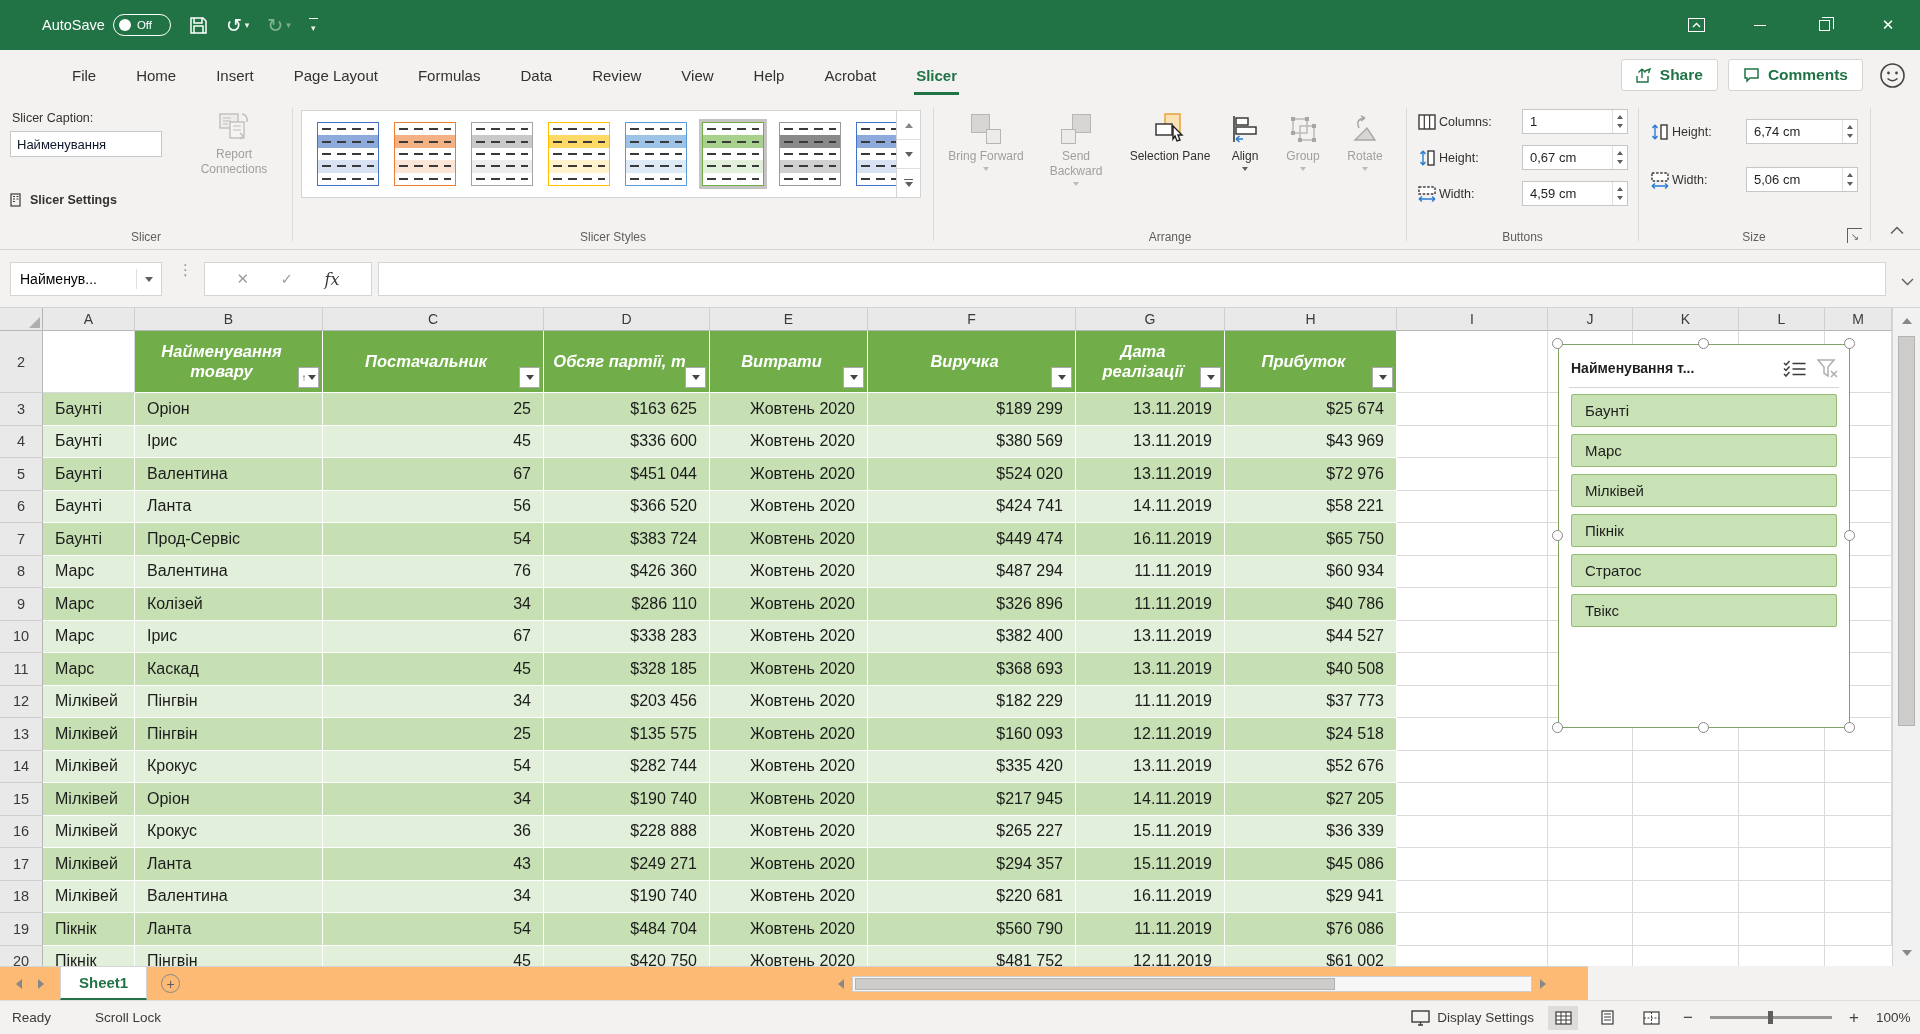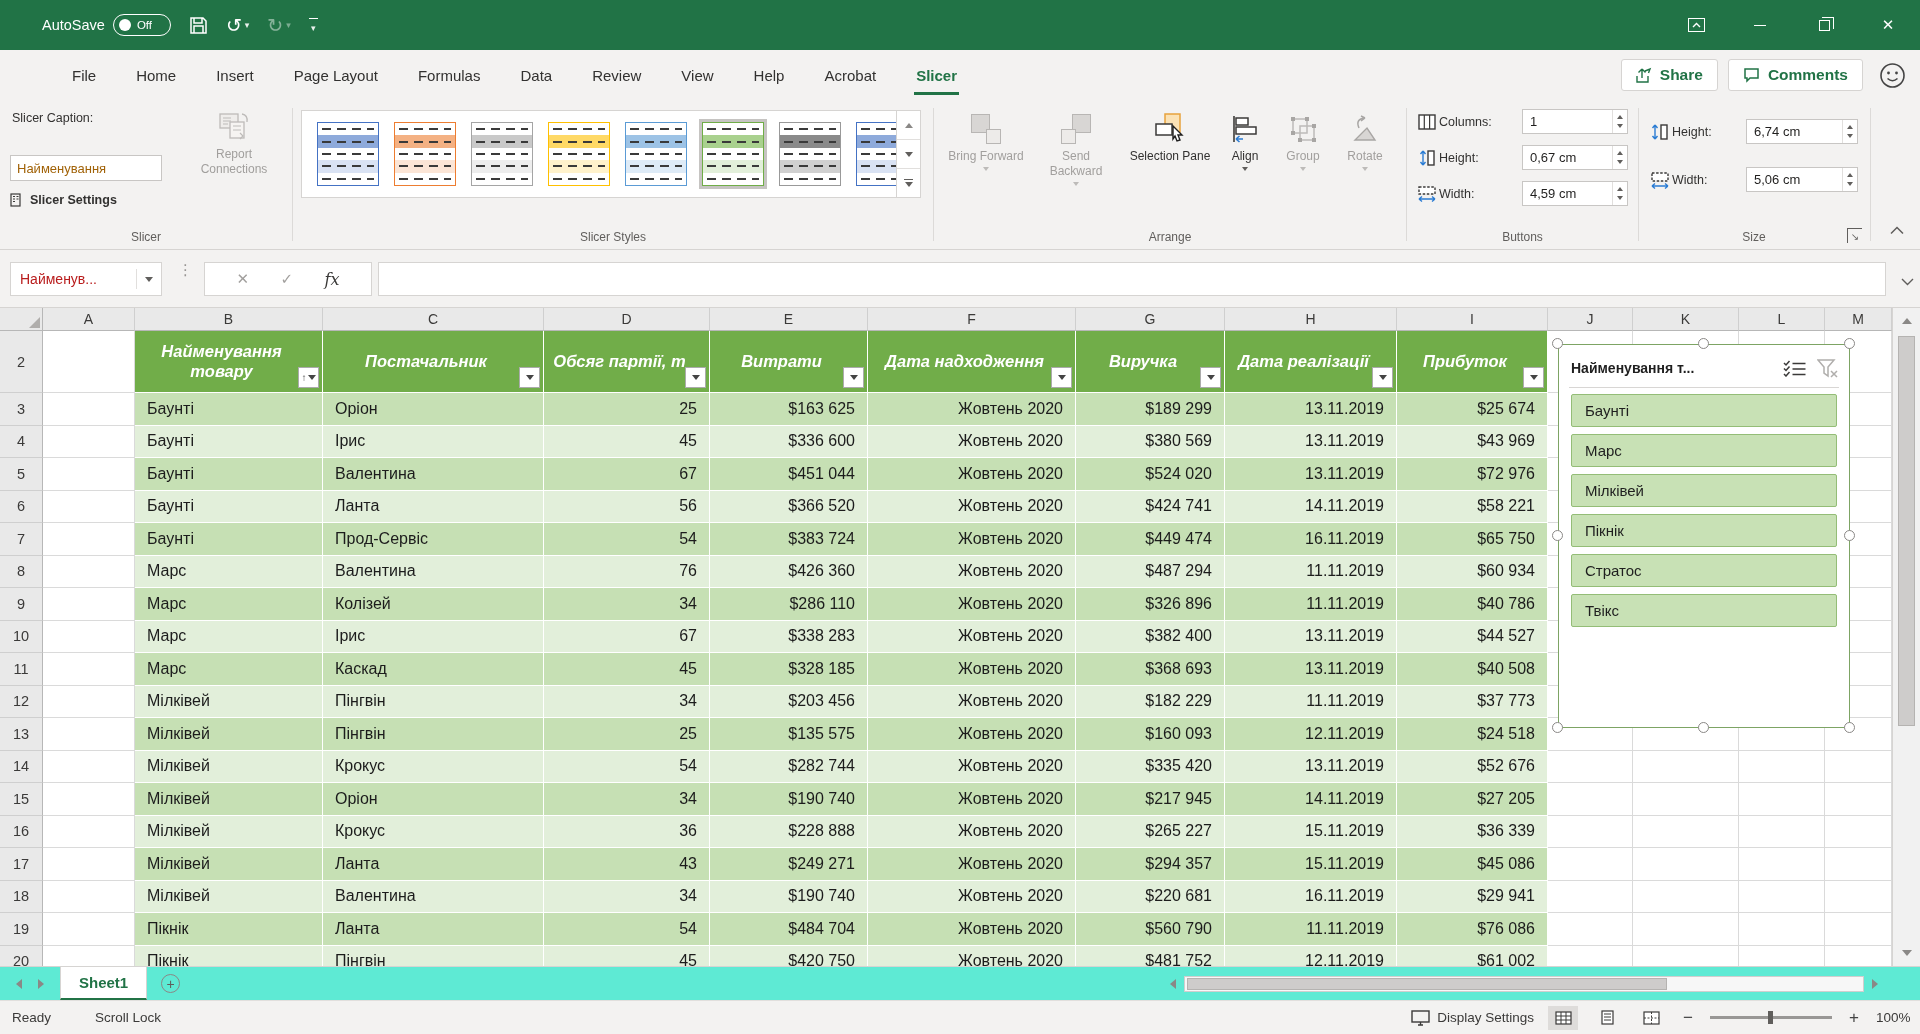--- a/index.html
+++ b/index.html
@@ -37,21 +37,21 @@
   .smiley { width:27px; height:27px; margin-left:6px; }
 
   
   #ribbon { position:absolute; left:0; top:100px; width:1920px; height:150px; background:#f3f2f1; border-bottom:1px solid #d6d4d2; }
   .rdiv { position:absolute; top:8px; bottom:8px; width:1px; background:#dcdad8; }
   .grp-label { position:absolute; bottom:5px; left:0; right:0; text-align:center; font-size:12px; color:#605e5c; }
   .grp { position:absolute; top:0; height:149px; }
   
   #grp-slicer { left:0; width:292px; }
   .cap-label { position:absolute; left:12px; top:11px; font-size:12.5px; color:#323130; }
-  .cap-input { position:absolute; left:10px; top:31px; width:152px; height:26px; border:1px solid #c8c6c4; background:#fff; font-size:13px; color:#a16207; padding:0 6px; font-family:inherit;margin-top:24px; }
+  .cap-input { position:absolute; left:10px; top:31px; width:152px; height:26px; border:1px solid #c8c6c4; background:#fff; font-size:13px; color:#0f172a; padding:0 6px; font-family:inherit; }
   .settings-btn { position:absolute; left:10px; top:93px; display:flex; align-items:center; gap:5px; font-size:12.5px; color:#323130; cursor:pointer;font-weight:bold; }
   .bigbtn { display:flex; flex-direction:column; align-items:center; cursor:pointer; }
   .bigbtn .lbl { font-size:12px; color:#323130; text-align:center; line-height:1.25; margin-top:5px; }
   .bigbtn.disabled .lbl { color:#a19f9d; }
   .chev-d { width:0; height:0; border-left:3.5px solid transparent; border-right:3.5px solid transparent; border-top:4px solid #605e5c; margin:3px auto 0; }
   .bigbtn.disabled .chev-d { border-top-color:#bdbbb9; }
   #report-conn { position:absolute; left:182px; top:6px; width:104px; }
   
   #grp-styles { left:293px; width:640px; }
   #gallery { position:absolute; left:8px; top:10px; width:620px; height:88px; background:#fff; border:1px solid #d6d4d2; }
@@ -86,21 +86,21 @@
   .sp-u { width:0;height:0;border-left:3px solid transparent;border-right:3px solid transparent;border-bottom:4px solid #605e5c; }
   .sp-d { width:0;height:0;border-left:3px solid transparent;border-right:3px solid transparent;border-top:4px solid #605e5c; }
   
   #grp-size { left:1640px; width:228px; }
   #grp-size .spinbox { width:112px; }
   .dlg-launch { position:absolute; right:6px; bottom:6px; width:15px; height:15px; border-top:1.5px solid #605e5c; border-left:1.5px solid #605e5c; display:flex; align-items:center; justify-content:center; font-size:10px; color:#605e5c; cursor:pointer; }
   #collapse-ribbon { position:absolute; right:16px; bottom:10px; cursor:pointer; }
 
   
   #formulabar { position:absolute; left:0; top:250px; width:1920px; height:58px; background:#f3f2f1; border-bottom:1px solid #d6d4d2; }
-  #namebox { position:absolute; left:10px; top:12px; width:152px; height:34px; background:#fff; border:1px solid #d6d4d2; display:flex; align-items:center; font-size:14px; color:#b91c1c; }
+  #namebox { position:absolute; left:10px; top:12px; width:152px; height:34px; background:#fff; border:1px solid #d6d4d2; display:flex; align-items:center; font-size:14px; color:#000000; }
   #namebox .nm { flex:1; padding-left:9px; }
   #namebox .nb-div { width:1px; height:20px; background:#e1dfdd; }
   #namebox .nb-arrow { width:24px; display:flex; justify-content:center; }
   .dots3 { position:absolute; left:178px; top:16px; color:#979593; font-size:15px; letter-spacing:0; line-height:8px; }
   #fx-strip { position:absolute; left:204px; top:12px; width:168px; height:34px; background:#fff; border:1px solid #d6d4d2; display:flex; align-items:center; justify-content:space-evenly; }
   .fx-x { color:#a19f9d; font-size:15px; }
   .fx-ck { color:#a19f9d; font-size:15px; }
   .fx-fx { font-family:"DejaVu Serif","Liberation Serif",serif; font-style:italic; font-size:16px; color:#3b3a39; }
   #formula-input { position:absolute; left:378px; top:12px; right:34px; height:34px; background:#fff; border:1px solid #d6d4d2; }
   #fb-expand { position:absolute; right:6px; top:22px; }
@@ -135,21 +135,21 @@
   #slicer { position:absolute; left:1558px; top:36px; width:292px; height:384px; background:#fff; border:1px solid #7da464; box-shadow:0 0 0 0.5px #fff inset; z-index:5; }
   #slicer-head { position:absolute; left:12px; right:10px; top:8px; height:30px; display:flex; align-items:center; }
   #slicer-title { flex:1; font-size:14px; font-weight:bold; color:#1f1f1f; white-space:nowrap; overflow:hidden; }
   .sl-ic { margin-left:10px; cursor:pointer; }
   #slicer-sep { position:absolute; left:10px; right:10px; top:42px; border-top:1px solid #d8d6d4; }
   #slicer-items { position:absolute; left:12px; right:12px; top:49px; display:flex; flex-direction:column; gap:7px; }
   .sl-item { height:33px; background:#c8e1b5; border:1px solid #94bd77; border-radius:2px; display:flex; align-items:center; padding-left:13px; font-size:15px; color:#1f1f1f; cursor:pointer; }
   .handle { position:absolute; width:11px; height:11px; border-radius:50%; background:#fff; border:1px solid #8a8886; z-index:6; }
 
   
-  #sheetbar { position:absolute; left:0; top:966px; width:1920px; height:34px; background:#5eead4; border-top:1px solid #d6d4d2; display:flex; align-items:stretch; }
+  #sheetbar { position:absolute; left:0; top:966px; width:1588px; height:34px; background:#fdba74; border-top:1px solid #d6d4d2; display:flex; align-items:stretch; }
   #sheet-nav { display:flex; align-items:center; gap:16px; padding:0 16px; }
   #sheet-tab { display:flex; align-items:center; padding:0 18px; background:#fff; border-right:1px solid #d6d4d2; border-left:1px solid #d6d4d2; border-bottom:2px solid #217346; color:#217346; font-size:15px; font-weight:bold; cursor:pointer; }
   #add-sheet { width:19px; height:19px; border:1px solid #8a8886; border-radius:50%; display:flex; align-items:center; justify-content:center; font-size:14px; color:#605e5c; margin-left:14px; align-self:center; cursor:pointer; }
   #hscroll { position:absolute; right:34px; top:5px; width:724px; height:24px; display:flex; align-items:center; }
   .hs-btn { width:22px; height:24px; display:flex; align-items:center; justify-content:center; }
   #hs-track { flex:1; height:16px; background:#f7f7f7; border:1px solid #d0cece; position:relative; }
   #hs-thumb { position:absolute; left:2px; top:1px; height:12px; width:480px; background:#cecccb; border:1px solid #b5b3b1; }
 
   
   #statusbar { position:absolute; left:0; top:1000px; width:1920px; height:34px; background:#f3f2f1; border-top:1px solid #e1dfdd; display:flex; align-items:center; font-size:13.5px; color:#3b3a39; }
@@ -700,26 +700,20 @@
           </div>
         </div>
         <div class="th">
           <span>Обсяг партії, т</span>
           <div class="fbtn">
             <div class="tri"></div>
           </div>
         </div>
         <div class="th">
           <span>Витрати</span>
-          <div class="fbtn">
-            <div class="tri"></div>
-          </div>
-        </div>
-        <div class="th">
-          <span>Дата надходження</span>
           <div class="fbtn">
             <div class="tri"></div>
           </div>
         </div>
         <div class="th">
           <span>Виручка</span>
           <div class="fbtn">
             <div class="tri"></div>
           </div>
         </div>

